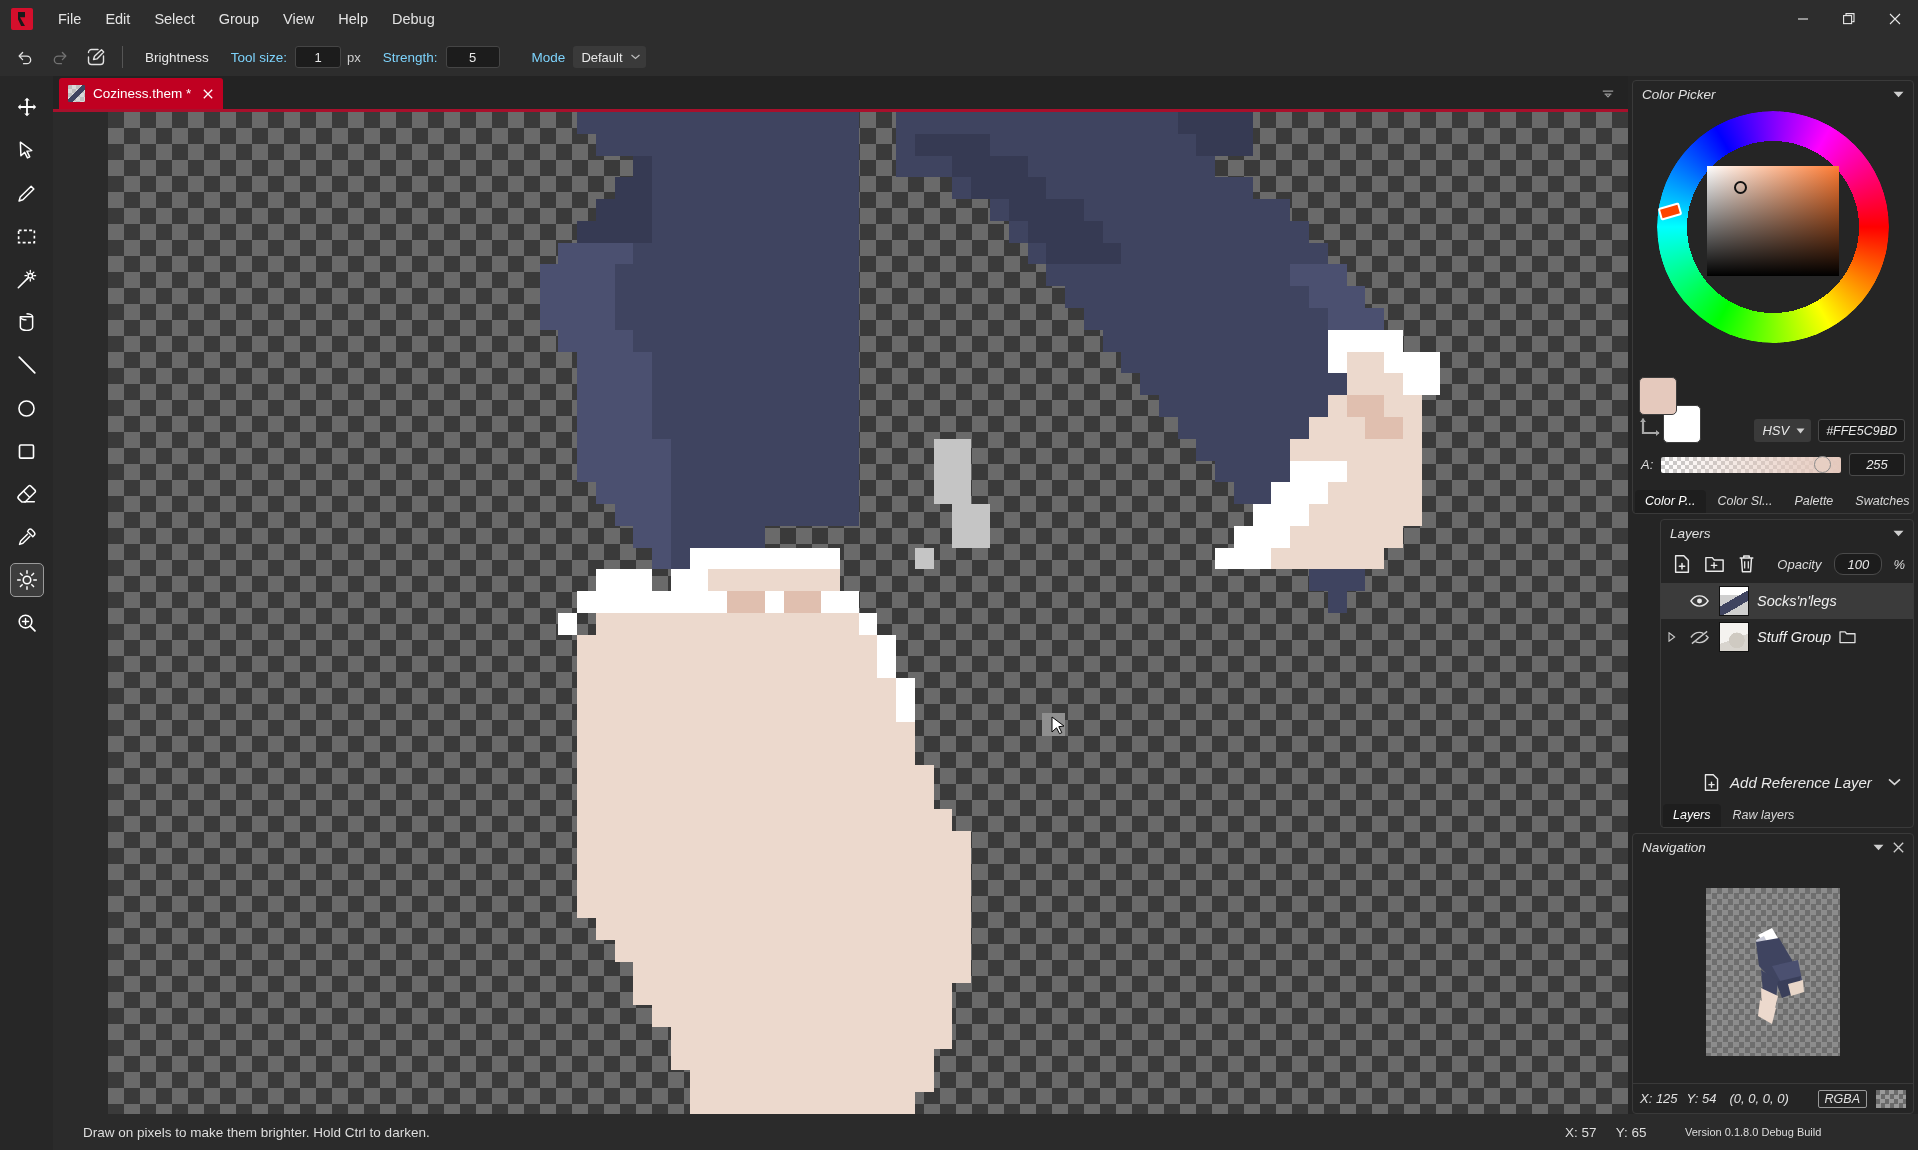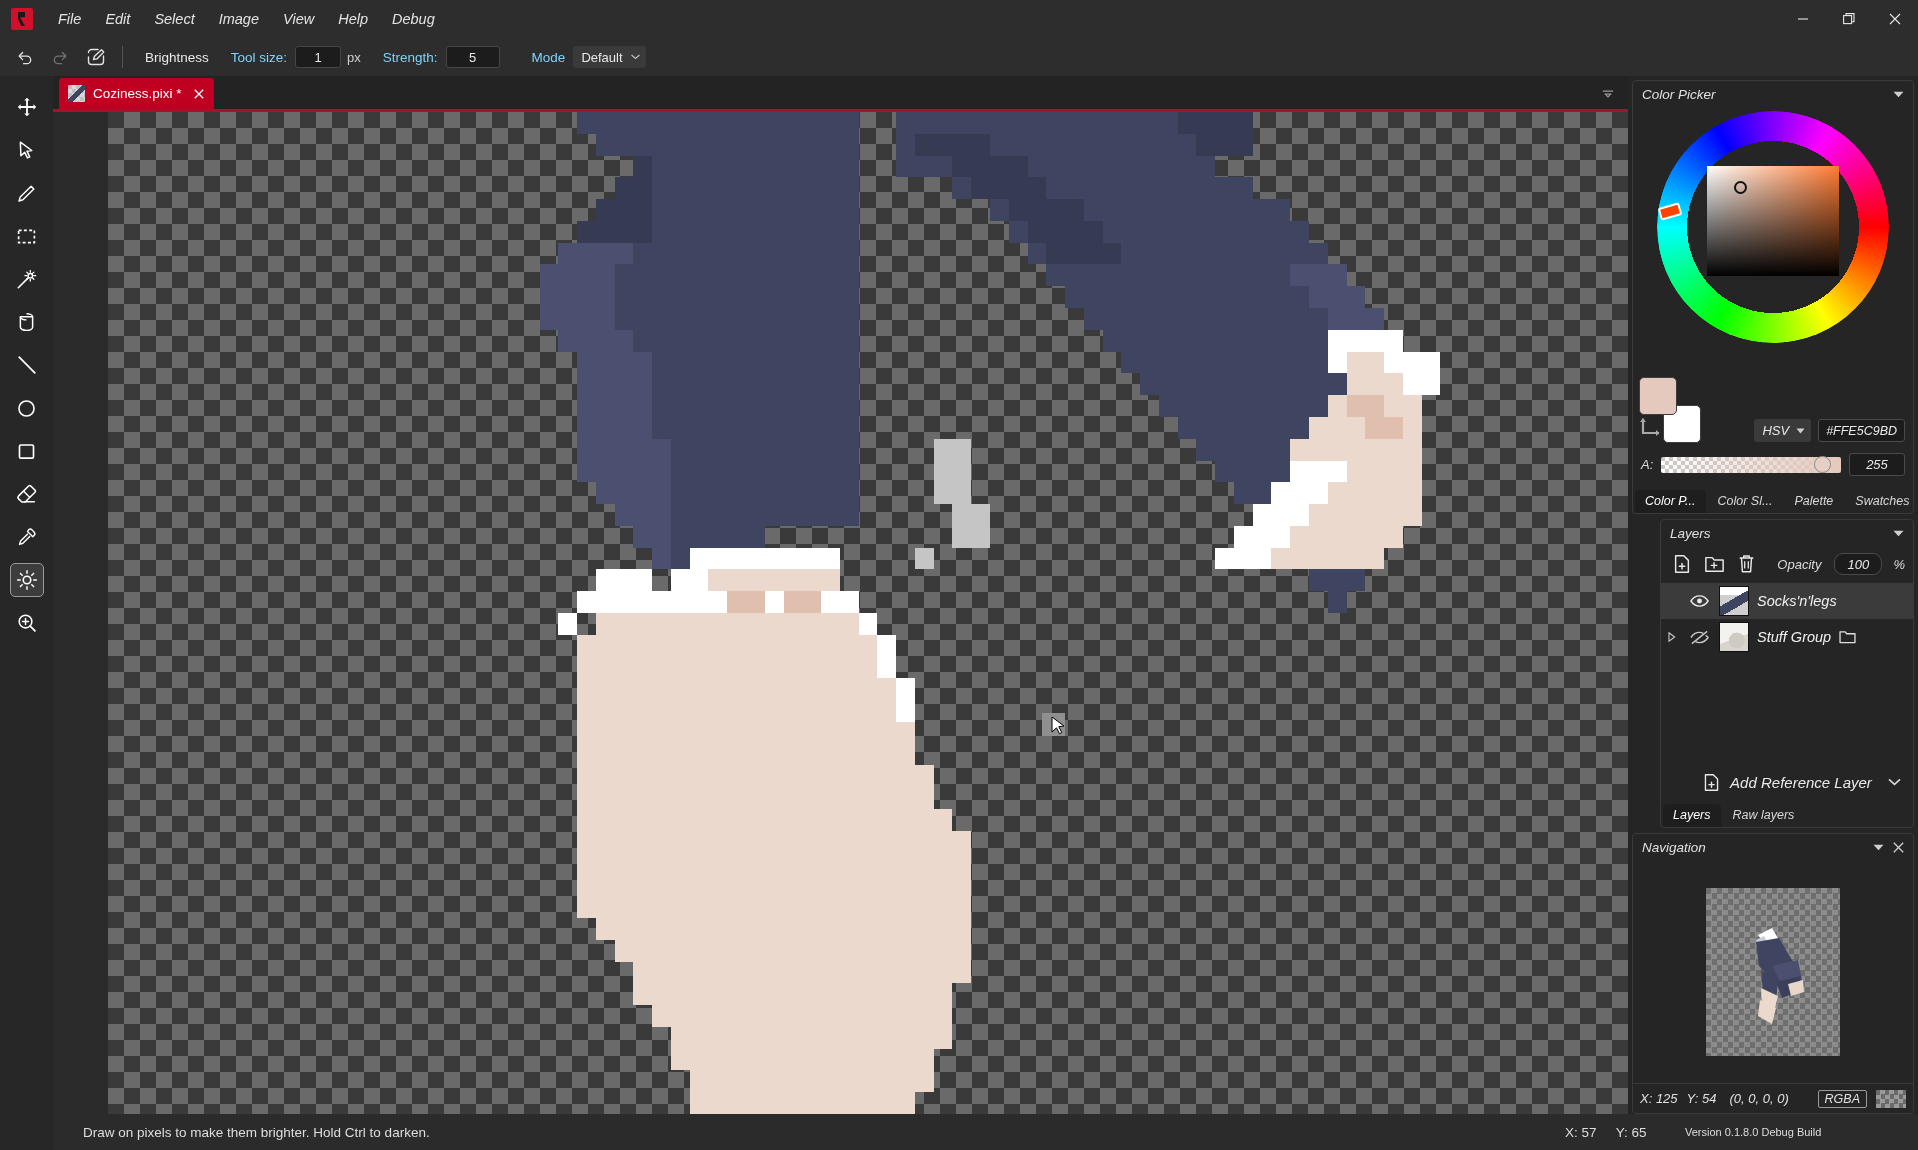--- a/index.html
+++ b/index.html
@@ -19,21 +19,21 @@
   }
   .app-logo {
     width: 22px; height: 22px; margin-left: 11px; margin-right: 13px;
     background: #d40f2c; border-radius: 2px; position: relative; flex: none;
   }
   .app-logo::after {
     content: ""; position: absolute; left: 7px; top: 4px; width: 7px; height: 14px;
     background: #1a1a1a;
     clip-path: polygon(0 0, 100% 0, 100% 38%, 28% 38%, 100% 100%, 45% 100%, 0 52%);
   }
-  .menubar { display: flex; align-items: center; height: 100%; font-style: italic; }
+  .menubar { display: flex; align-items: center; height: 100%; }
   .menu-item {
     font-size: 14.5px; color: #e3e3e3; padding: 0 12px; height: 100%;
     display: flex; align-items: center; cursor: default;
   }
   .wincontrols { position: absolute; right: 0; top: 0; height: 100%; display: flex; }
   .winbtn {
     width: 46px; height: 38px; display: flex; align-items: center; justify-content: center;
     cursor: default;
   }
 
@@ -271,21 +271,21 @@
 <body>
 
 <div id="app">
 
   <div class="titlebar">
     <div class="app-logo"></div>
     <div class="menubar">
       <div class="menu-item">File</div>
       <div class="menu-item">Edit</div>
       <div class="menu-item">Select</div>
-      <div class="menu-item">Image</div>
+      <div class="menu-item">Group</div>
       <div class="menu-item">View</div>
       <div class="menu-item">Help</div>
       <div class="menu-item">Debug</div>
     </div>
     <div class="wincontrols">
       <div class="winbtn">
         <svg width="12" height="12" viewBox="0 0 12 12">
             <path d="M1 6h10" stroke="#e8e8e8" stroke-width="1.1"></path>
           </svg>
       </div>
@@ -420,21 +420,21 @@
           <path d="M15.5 15.5l5.2 5.2" stroke="#fff" stroke-width="1.9" stroke-linecap="round"></path>
           <path d="M10.4 7.1v6.6M7.1 10.4h6.6" stroke="#fff" stroke-width="1.6" stroke-linecap="round"></path>
         </svg>
       </div>
     </div>
 
     <div class="center">
       <div class="tabstrip">
         <div class="tab">
           <div class="tab-thumb"></div>
-          <div class="tab-title">Coziness.pixi *</div>
+          <div class="tab-title">Coziness.them *</div>
           <div class="tab-close">
             <svg width="10" height="10" viewBox="0 0 10 10">
                 <path d="M0.8 0.8l8.4 8.4M9.2 0.8L0.8 9.2" stroke="#fff" stroke-width="1.3"></path>
               </svg>
           </div>
         </div>
         <div class="tab-menu">
           <svg width="12" height="8" viewBox="0 0 12 8">
               <path d="M0.8 1.2h10.4M2.6 4.2h6.8M6 7.2L6 7.2" stroke="#9a9a9a" stroke-width="1.2"></path>
               <path d="M3.6 4.4L6 6.8l2.4-2.4" fill="none" stroke="#9a9a9a" stroke-width="1.2"></path>

